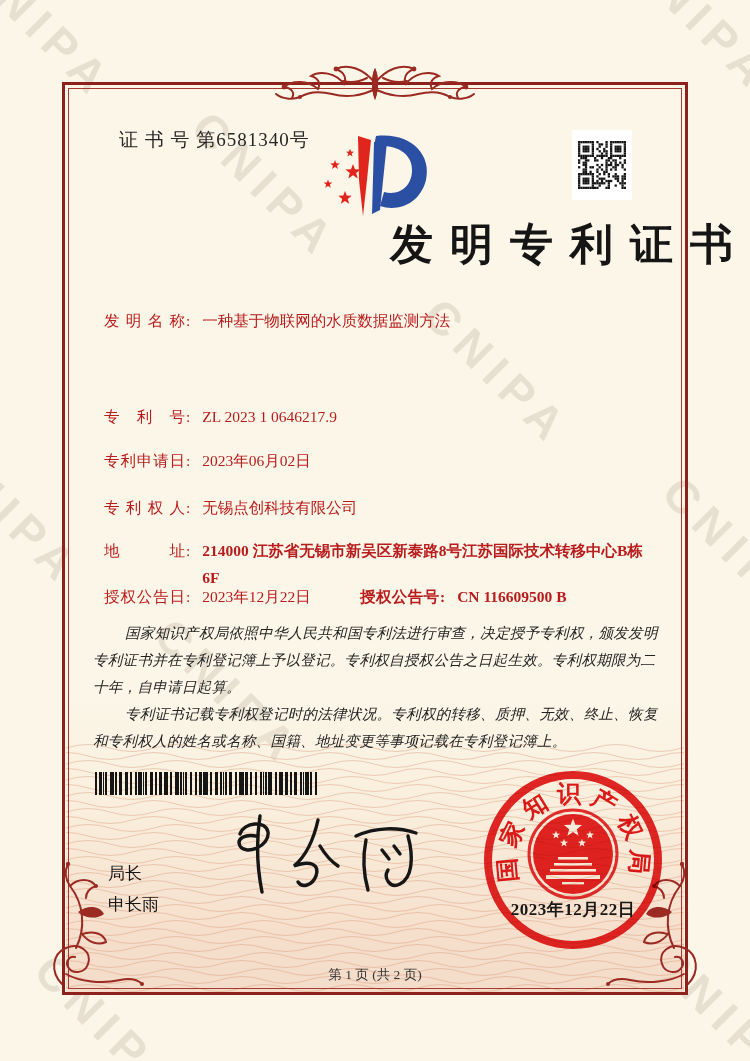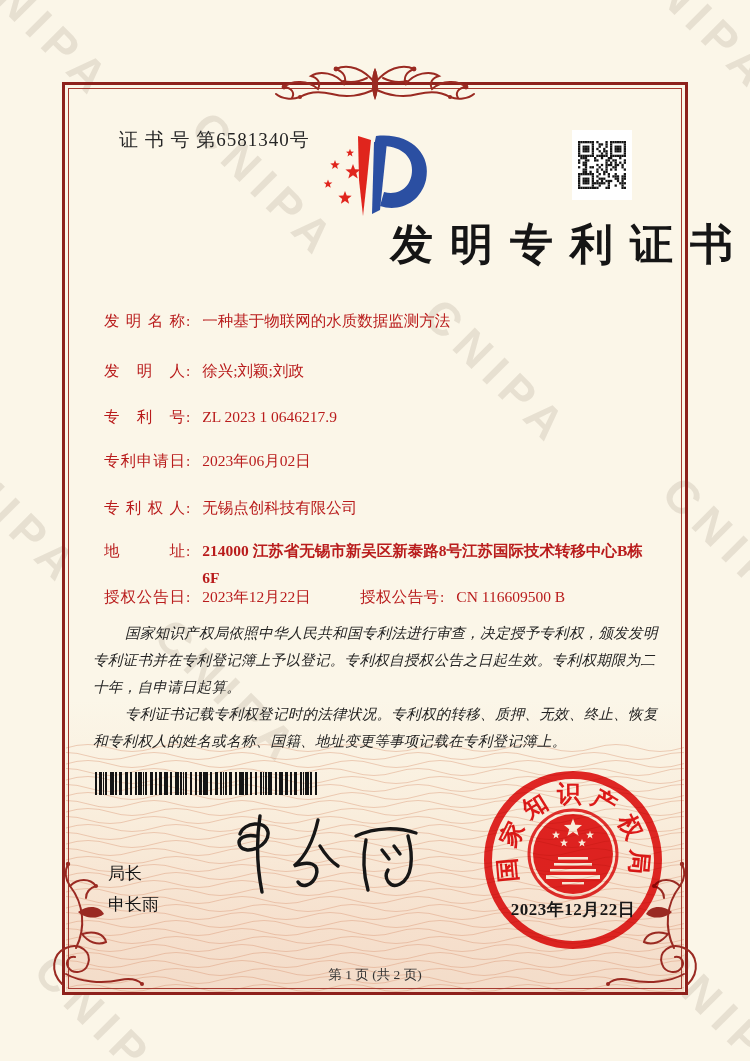--- a/index.html
+++ b/index.html
@@ -25,21 +25,21 @@
   .qr{position:absolute;left:572px;top:130px;width:60px;height:70px;background:#fff;
       display:flex;align-items:center;justify-content:center;}
   .title{position:absolute;left:0;right:0;top:216px;text-align:right;font-size:43px;font-weight:700;
          letter-spacing:17px;text-indent:17px;color:#151515;}
   
   .row{position:absolute;left:104px;font-size:15.5px;line-height:21px;color:#b91c1c;white-space:nowrap;}
   .row .lbl{display:inline-block;width:81px;text-align:justify;text-align-last:justify;vertical-align:top;}
   .row .sep{display:inline-block;margin:0 12px 0 1px;vertical-align:top;}
   .row .val{display:inline-block;vertical-align:top;}
   .row .val.wrapv{white-space:normal;width:452px;line-height:27px;margin-top:-3px;font-weight:bold;}
-  .pair2{position:absolute;left:256px;top:0;white-space:nowrap;}
+  .pair2{position:absolute;left:256px;top:0;white-space:nowrap;font-weight:bold;}
   .pair2 .lbl2{display:inline-block;width:79px;text-align:justify;text-align-last:justify;}
   
   .paras{position:absolute;left:93px;top:620px;width:566px;font-size:14.5px;line-height:27px;
          color:#222;font-style:italic;letter-spacing:0.3px;}
   .paras p{margin:0;text-indent:2.2em;}
   
   .barcode{position:absolute;left:95px;top:772px;width:224px;height:23px;
     background-image:
       repeating-linear-gradient(90deg,#141414 0 2px,rgba(0,0,0,0) 2px 5px),
       repeating-linear-gradient(90deg,#141414 0 1px,rgba(0,0,0,0) 1px 8px),
@@ -394,23 +394,20 @@
         <rect x="43.43" y="45.71" width="2.29" height="2.29" fill="#151515"></rect>
         <rect x="45.71" y="45.71" width="2.29" height="2.29" fill="#151515"></rect>
       </svg>
   </div>
 
   <div class="title">发明专利证书</div>
 
   <div class="row" style="top:310px">
     <span class="lbl">发明名称</span><span class="sep">:</span><span class="val">一种基于物联网的水质数据监测方法</span>
   </div>
-  <div class="row" style="top:360px">
-    <span class="lbl">发明人</span><span class="sep">:</span><span class="val">徐兴;刘颖;刘政</span>
-  </div>
   <div class="row" style="top:406px">
     <span class="lbl">专利号</span><span class="sep">:</span><span class="val">ZL 2023 1 0646217.9</span>
   </div>
   <div class="row" style="top:450px">
     <span class="lbl">专利申请日</span><span class="sep">:</span><span class="val">2023年06月02日</span>
   </div>
   <div class="row" style="top:497px">
     <span class="lbl">专利权人</span><span class="sep">:</span><span class="val">无锡点创科技有限公司</span>
   </div>
   <div class="row" style="top:540px">

